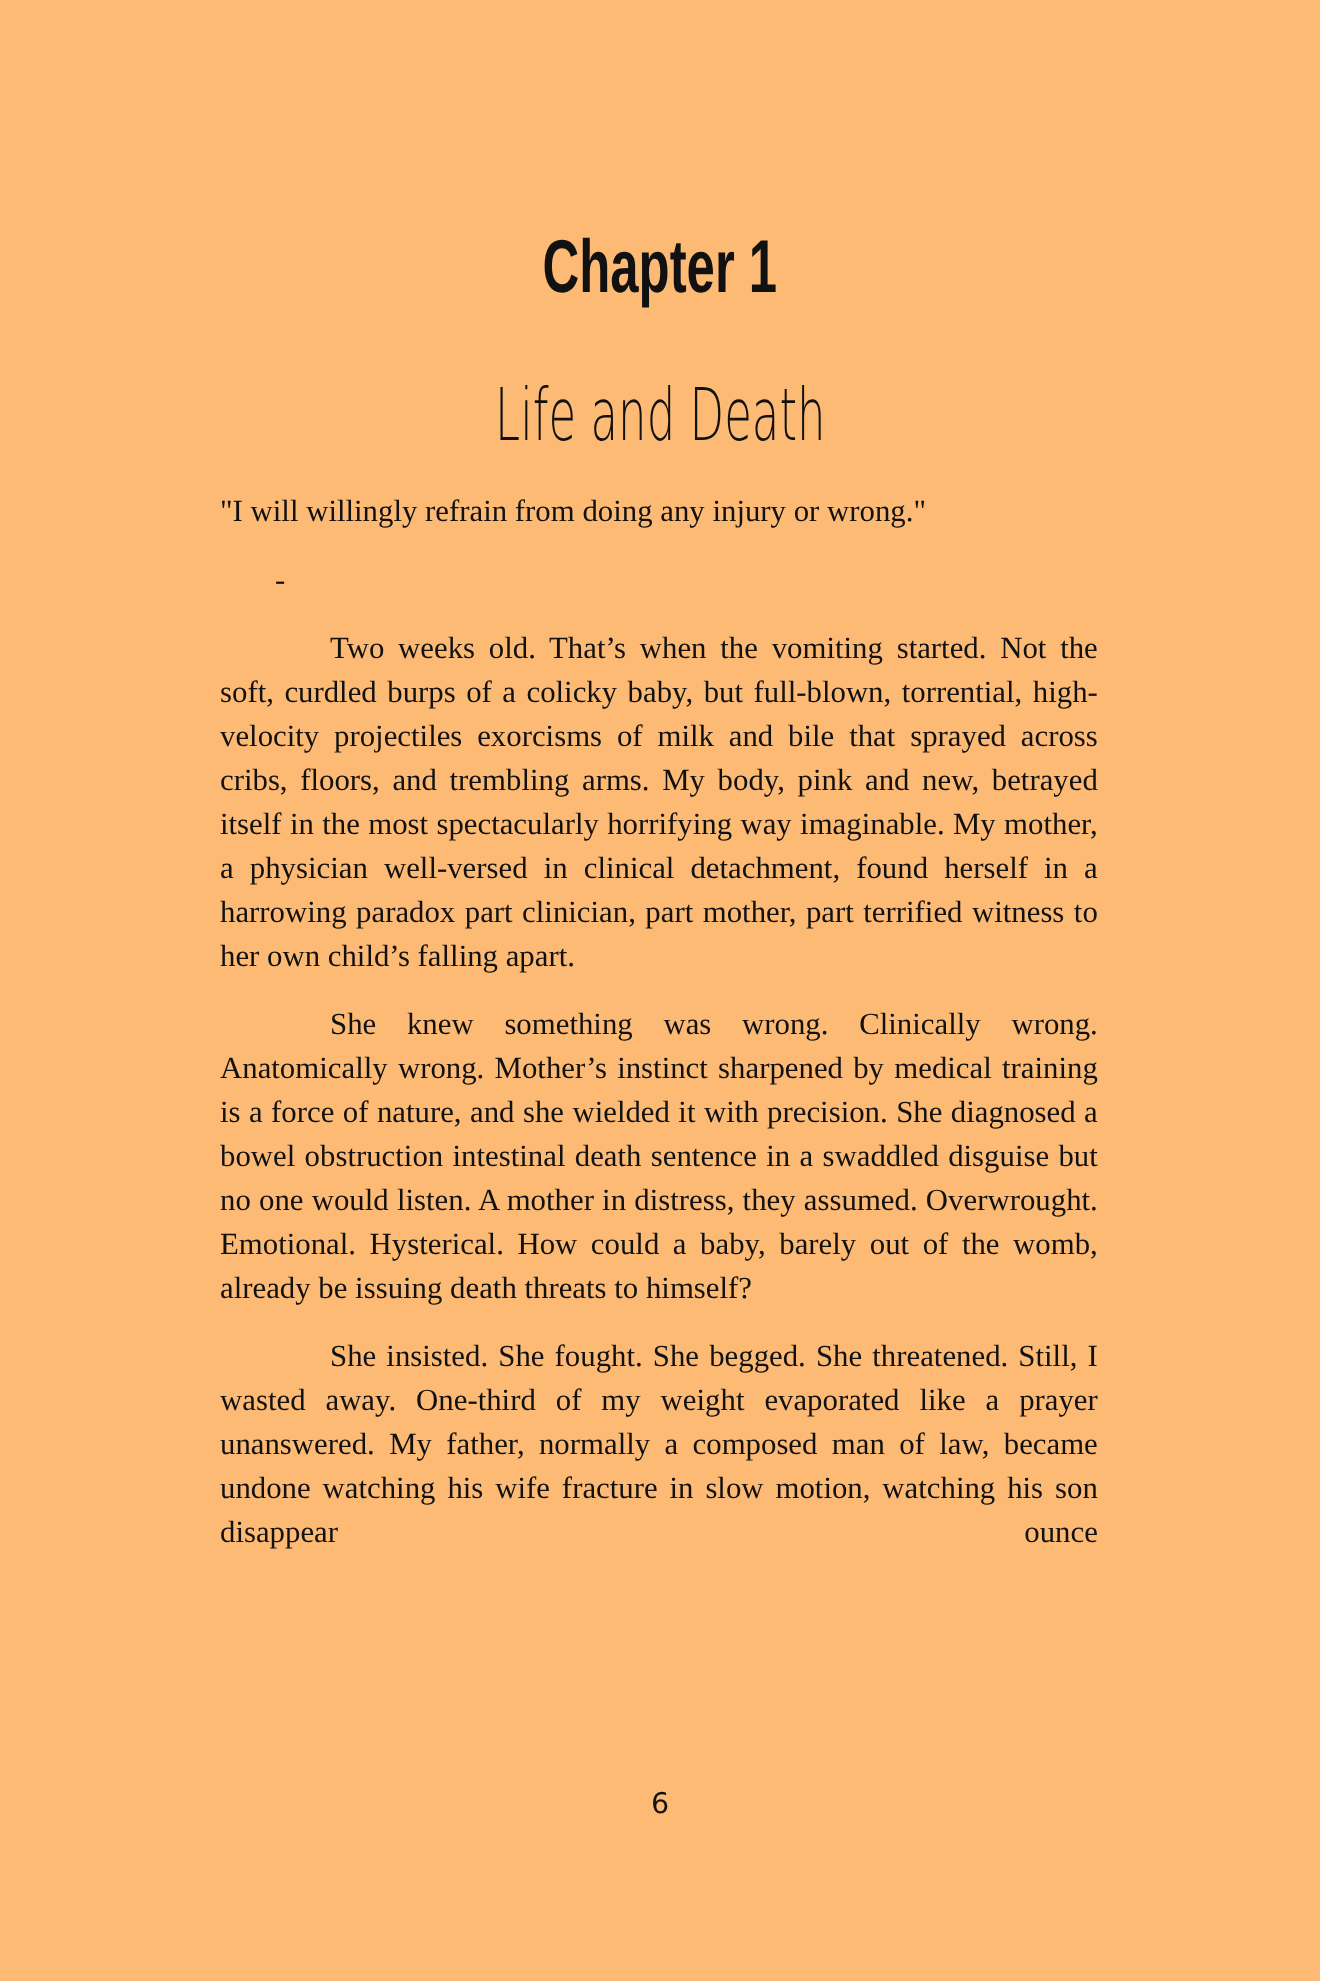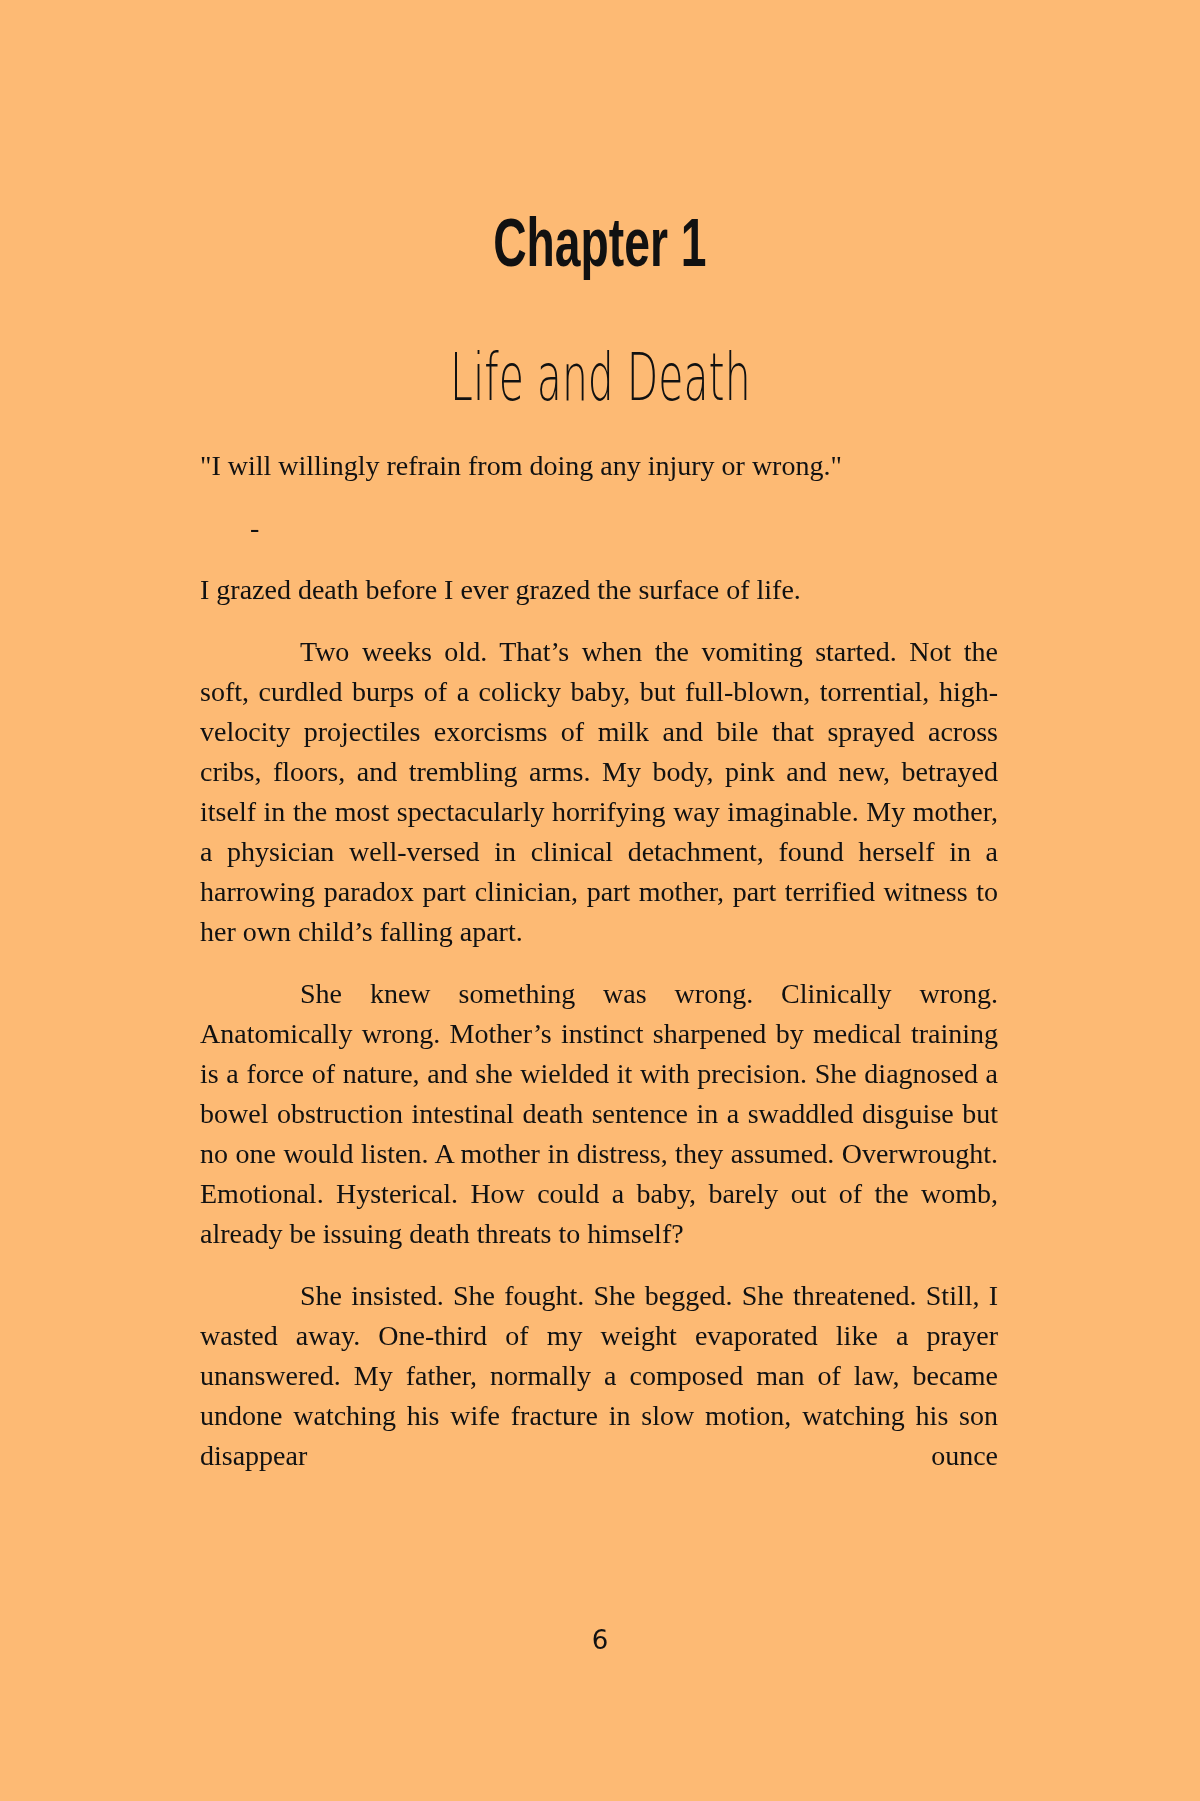--- a/index.html
+++ b/index.html
@@ -112,21 +112,20 @@
 
   <div class="chapter-subtitle">
     <span>Life and Death</span>
   </div>
 
   <div class="body-text">
     <p class="epigraph-quote">"I will willingly refrain from doing any injury or wrong."</p>
     <p class="epigraph-attribution">
       <span class="epigraph-dash">-</span>
     </p>
-    <p class="opening-line">I grazed death before I ever grazed the surface of life.</p>
     <p class="indented">Two weeks old. That’s when the vomiting started. Not the soft, curdled burps of a colicky baby, but full-blown, torrential, high-velocity projectiles exorcisms of milk and bile that sprayed across cribs, floors, and trembling arms. My body, pink and new, betrayed itself in the most spectacularly horrifying way imaginable. My mother, a physician well-versed in clinical detachment, found herself in a harrowing paradox part clinician, part mother, part terrified witness to her own child’s falling apart.</p>
     <p class="indented">She knew something was wrong. Clinically wrong. Anatomically wrong. Mother’s instinct sharpened by medical training is a force of nature, and she wielded it with precision. She diagnosed a bowel obstruction intestinal death sentence in a swaddled disguise but no one would listen. A mother in distress, they assumed. Overwrought. Emotional. Hysterical. How could a baby, barely out of the womb, already be issuing death threats to himself?</p>
     <p class="indented" style="text-align-last: justify;">She insisted. She fought. She begged. She threatened. Still, I wasted away. One-third of my weight evaporated like a prayer unanswered. My father, normally a composed man of law, became undone watching his wife fracture in slow motion, watching his son disappear ounce</p>
   </div>
 
   <div class="page-number">6</div>
 
 </div>
 
 </body></html>

